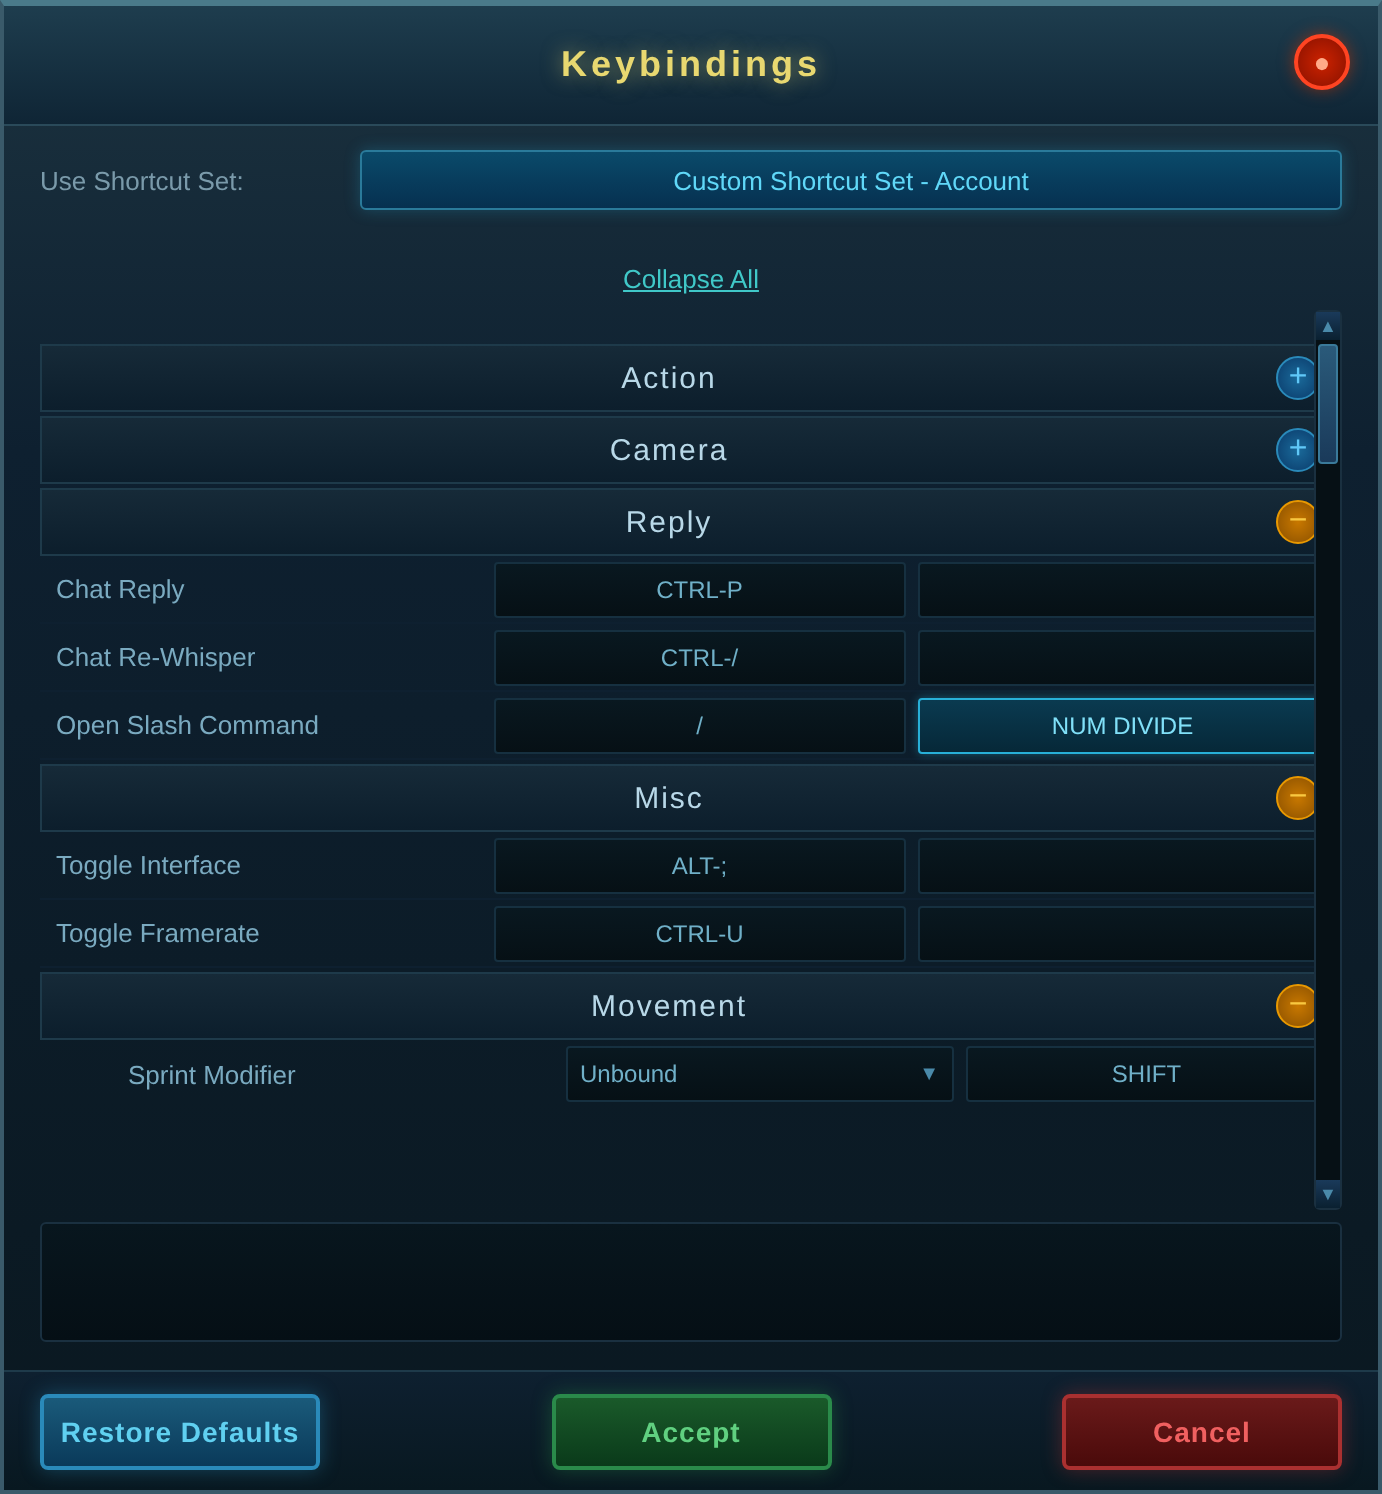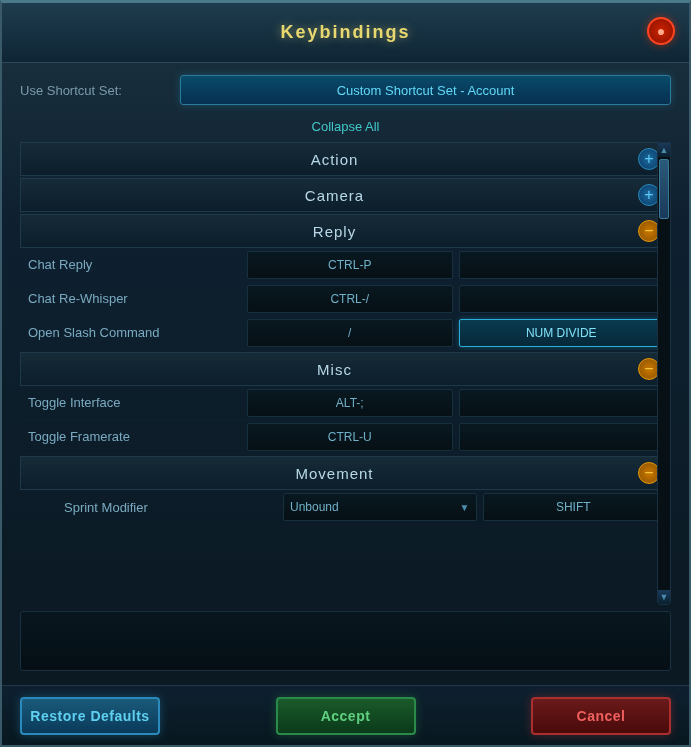--- a/index.html
+++ b/index.html
@@ -100,30 +100,32 @@
       cursor: pointer;
       box-shadow: 0 0 8px rgba(40,160,200,0.3);
     }
 
     .collapse-all {
       text-align: center;
       color: #40c8c8;
       font-size: 13px;
       cursor: pointer;
       padding: 2px 0;
+      text-decoration: underline;
+      margin-top: 13px;
     }
 
     .section-header {
       display: flex;
       align-items: center;
       background: linear-gradient(180deg, #162a38 0%, #0c1e2c 100%);
       border: 1px solid #1e3a4a;
       height: 34px;
       padding: 0 10px;
-      margin-top: 0;
+      margin-top: 17px;
     }
 
     .section-title {
       flex: 1;
       text-align: center;
       color: #b8d8e8;
       font-size: 15px;
       letter-spacing: 1px;
     }
 

